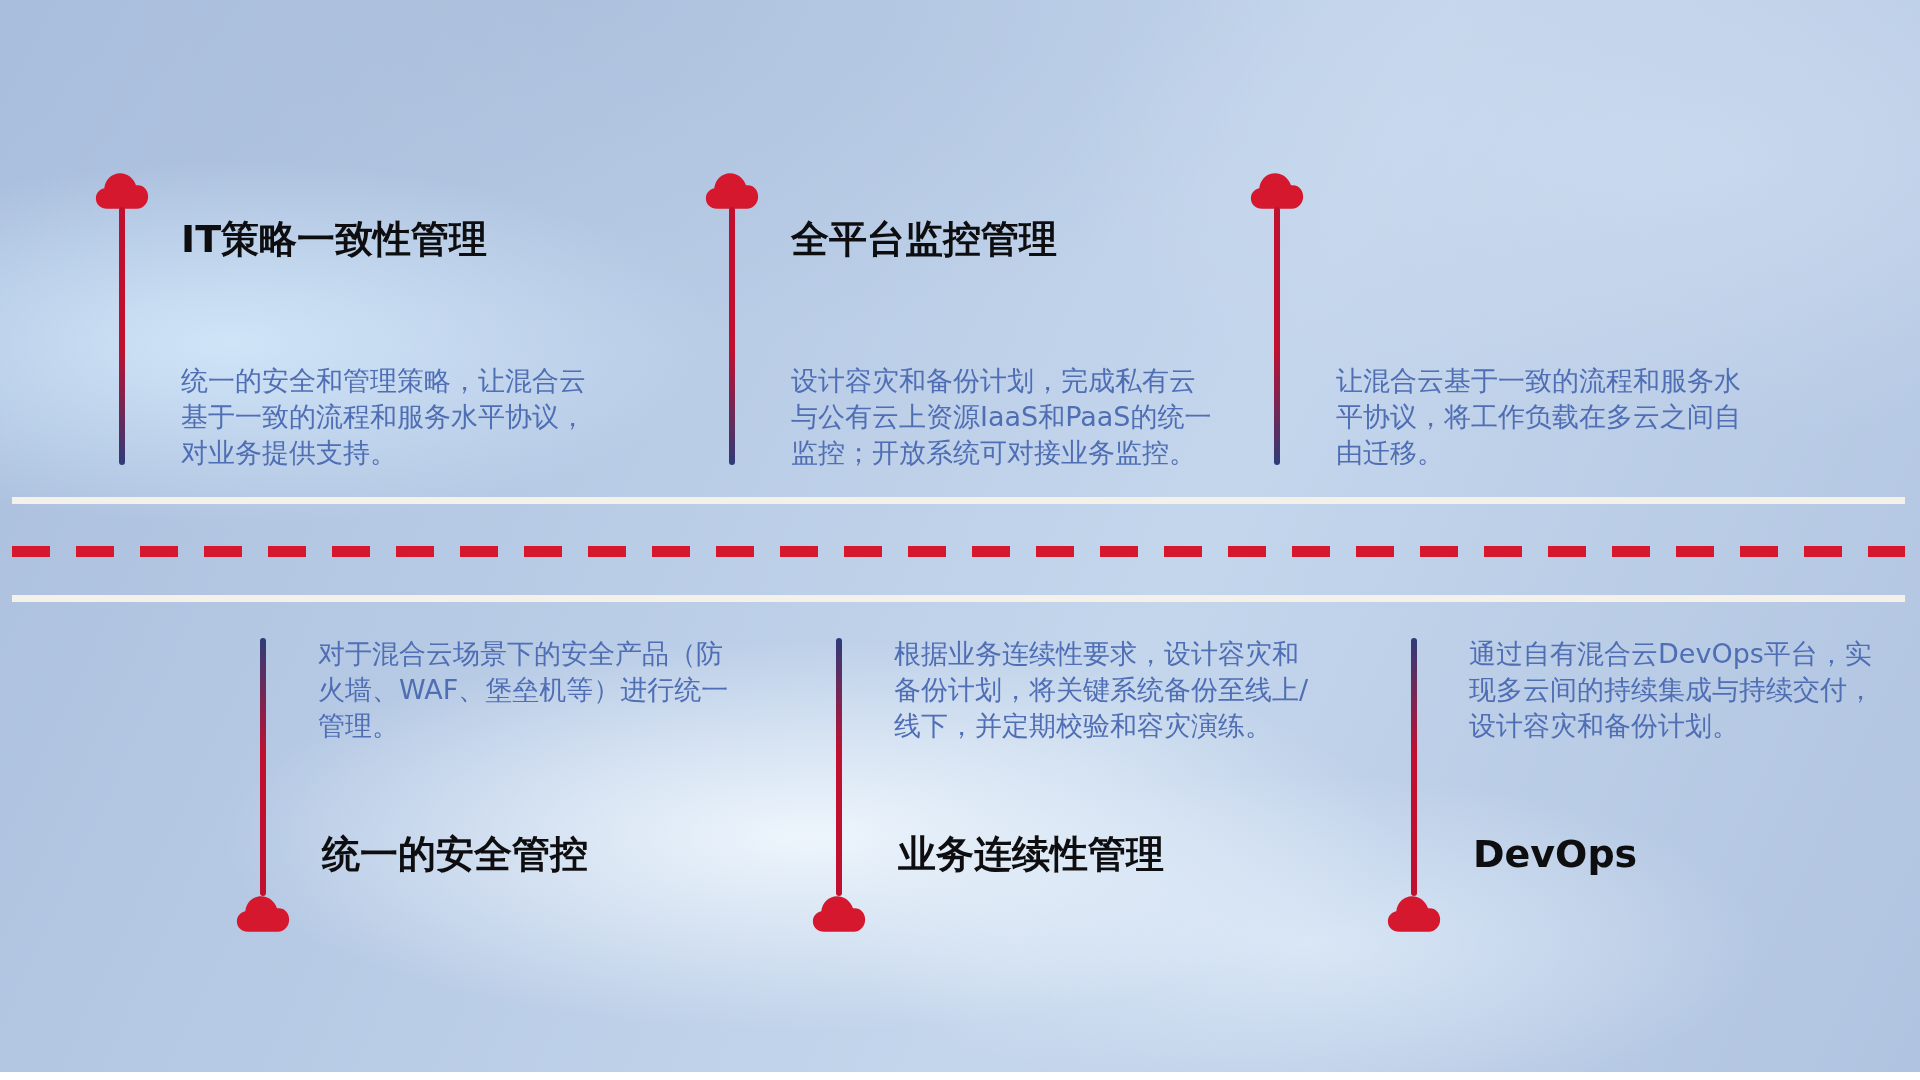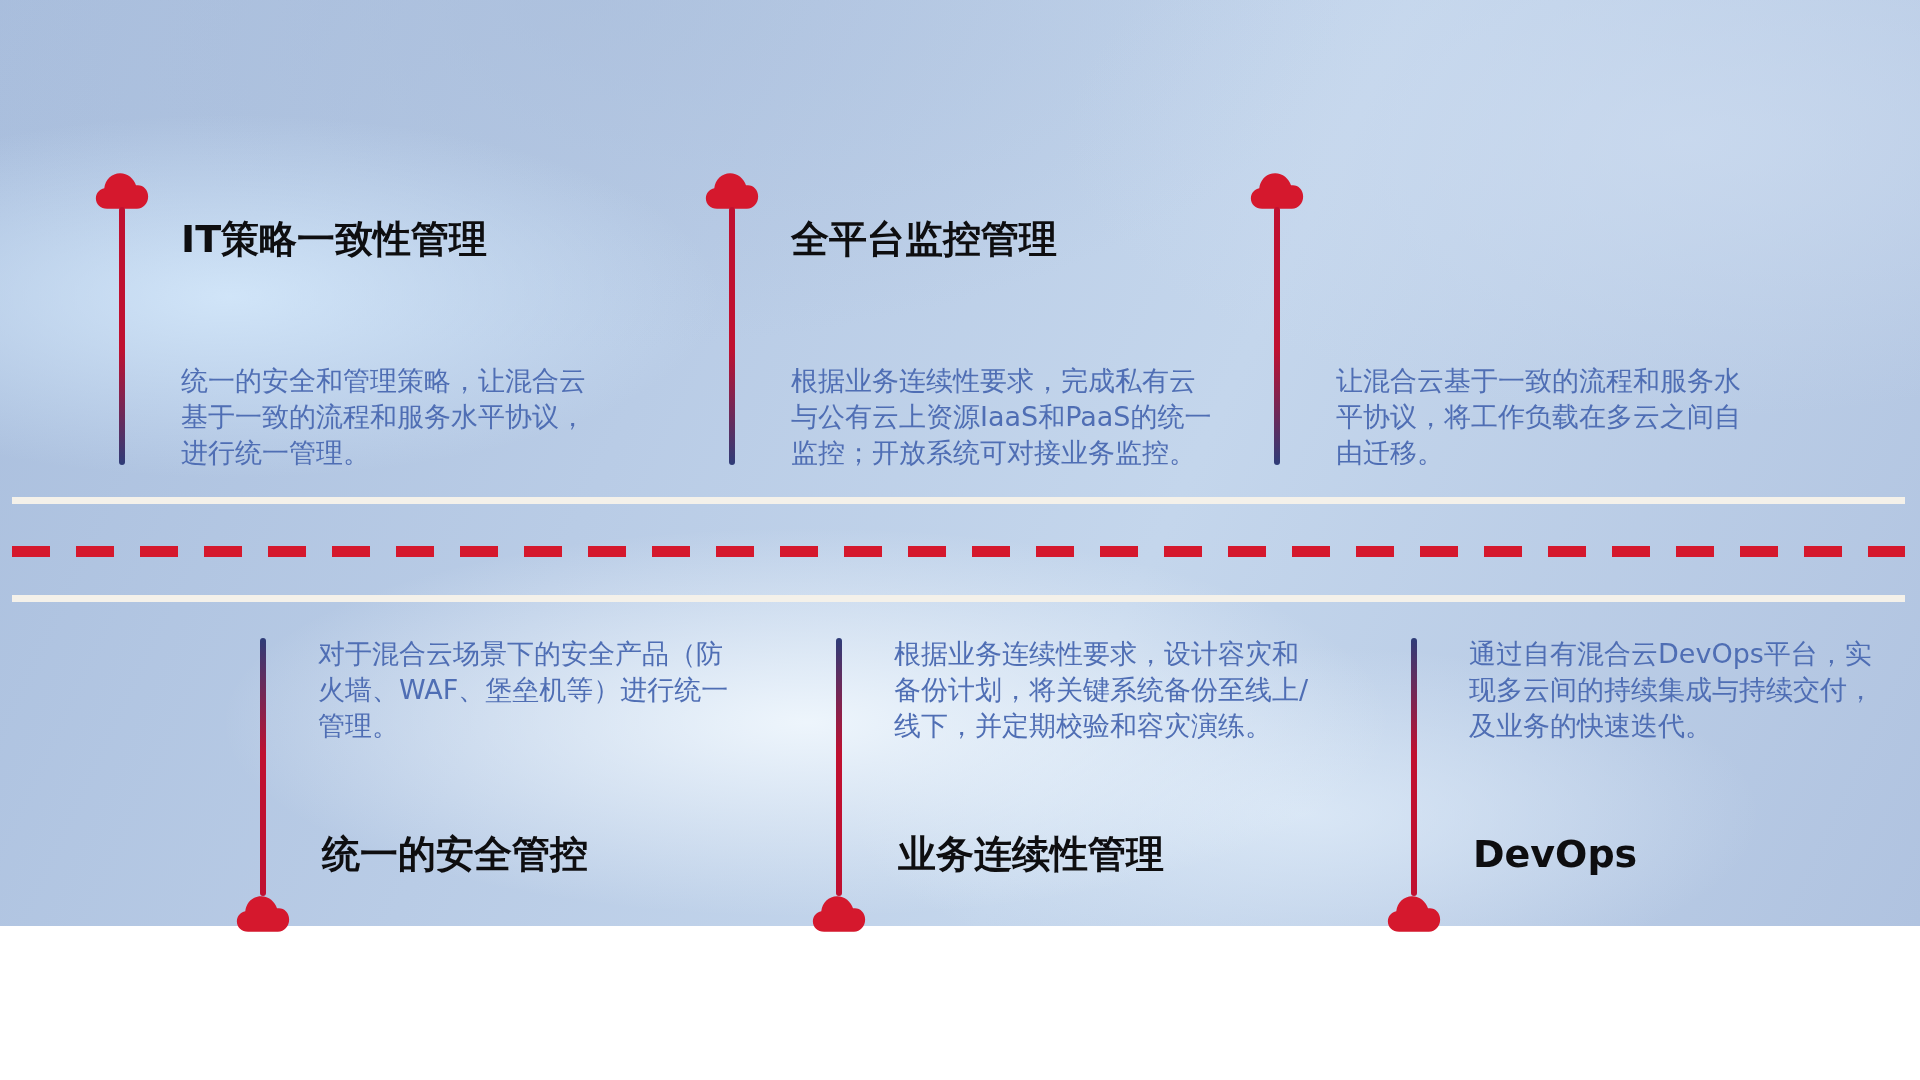--- a/index.html
+++ b/index.html
@@ -3,21 +3,21 @@
 <meta charset="utf-8">
 <style>
   html, body { margin: 0; padding: 0; }
   body {
     font-family: "DejaVu Sans", "Liberation Sans", sans-serif;
     width: 1920px; height: 1080px; overflow: hidden;
   }
 
   .canvas {
     position: relative;
-    width: 1920px; height: 926px;
+    width: 1920px; height: 1072px;
     background:
       radial-gradient(ellipse 700px 260px at 12% 32%, rgba(214,234,252,0.85), rgba(214,234,252,0) 70%),
       radial-gradient(ellipse 900px 300px at 42% 78%, rgba(240,247,253,0.95), rgba(240,247,253,0) 65%),
       radial-gradient(ellipse 700px 260px at 68% 88%, rgba(226,238,250,0.75), rgba(226,238,250,0) 65%),
       radial-gradient(ellipse 900px 400px at 88% 15%, rgba(205,220,240,0.7), rgba(205,220,240,0) 70%),
       radial-gradient(ellipse 1100px 500px at 30% 0%, rgba(168,188,218,0.55), rgba(168,188,218,0) 70%),
       linear-gradient(115deg, #a9bedd 0%, #b9cce6 35%, #c4d6ec 60%, #b0c3e0 100%);
   }
 
   
@@ -90,30 +90,30 @@
   <div class="road-line" style="top:497px"></div>
   <div class="road-dash"></div>
   <div class="road-line" style="top:595px"></div>
 
   <div class="item top" style="left:94px">
     <svg class="cloud" viewBox="0 0 60 42">
       <path d="M14 41 C7 41 2 36 2 30 C2 24 6 20 11 19 C12 10 19 3 28 3 C36 3 43 9 45 16 C45.7 15.9 46.3 16 47 16 C53 16 58 21 58 28 C58 35 53 41 46 41 Z" fill="#d5182d"></path>
     </svg>
     <div class="stem"></div>
     <h2 class="title">IT策略一致性管理</h2>
-    <p class="desc">统一的安全和管理策略，让混合云基于一致的流程和服务水平协议，进行统一管理。</p>
+    <p class="desc">统一的安全和管理策略，让混合云基于一致的流程和服务水平协议，对业务提供支持。</p>
   </div>
 
   <div class="item top" style="left:704px">
     <svg class="cloud" viewBox="0 0 60 42">
       <path d="M14 41 C7 41 2 36 2 30 C2 24 6 20 11 19 C12 10 19 3 28 3 C36 3 43 9 45 16 C45.7 15.9 46.3 16 47 16 C53 16 58 21 58 28 C58 35 53 41 46 41 Z" fill="#d5182d"></path>
     </svg>
     <div class="stem"></div>
     <h2 class="title">全平台监控管理</h2>
-    <p class="desc">根据业务连续性要求，完成私有云与公有云上资源IaaS和PaaS的统一监控；开放系统可对接业务监控。</p>
+    <p class="desc">设计容灾和备份计划，完成私有云与公有云上资源IaaS和PaaS的统一监控；开放系统可对接业务监控。</p>
   </div>
 
   <div class="item top" style="left:1249px">
     <svg class="cloud" viewBox="0 0 60 42">
       <path d="M14 41 C7 41 2 36 2 30 C2 24 6 20 11 19 C12 10 19 3 28 3 C36 3 43 9 45 16 C45.7 15.9 46.3 16 47 16 C53 16 58 21 58 28 C58 35 53 41 46 41 Z" fill="#d5182d"></path>
     </svg>
     <div class="stem"></div>
     <p class="desc">让混合云基于一致的流程和服务水平协议，将工作负载在多云之间自由迁移。</p>
   </div>
 
@@ -133,17 +133,17 @@
     </svg>
     <p class="desc">对于混合云场景下的安全产品（防火墙、WAF、堡垒机等）进行统一管理。</p>
     <h2 class="title">统一的安全管控</h2>
   </div>
 
   <div class="item bottom" style="left:1386px">
     <div class="stem"></div>
     <svg class="cloud" viewBox="0 0 60 42">
       <path d="M14 41 C7 41 2 36 2 30 C2 24 6 20 11 19 C12 10 19 3 28 3 C36 3 43 9 45 16 C45.7 15.9 46.3 16 47 16 C53 16 58 21 58 28 C58 35 53 41 46 41 Z" fill="#d5182d"></path>
     </svg>
-    <p class="desc">通过自有混合云DevOps平台，实现多云间的持续集成与持续交付，及业务的快速迭代。</p>
+    <p class="desc">通过自有混合云DevOps平台，实现多云间的持续集成与持续交付，设计容灾和备份计划。</p>
     <h2 class="title">DevOps</h2>
   </div>
 
 </div>
 
 </body></html>

